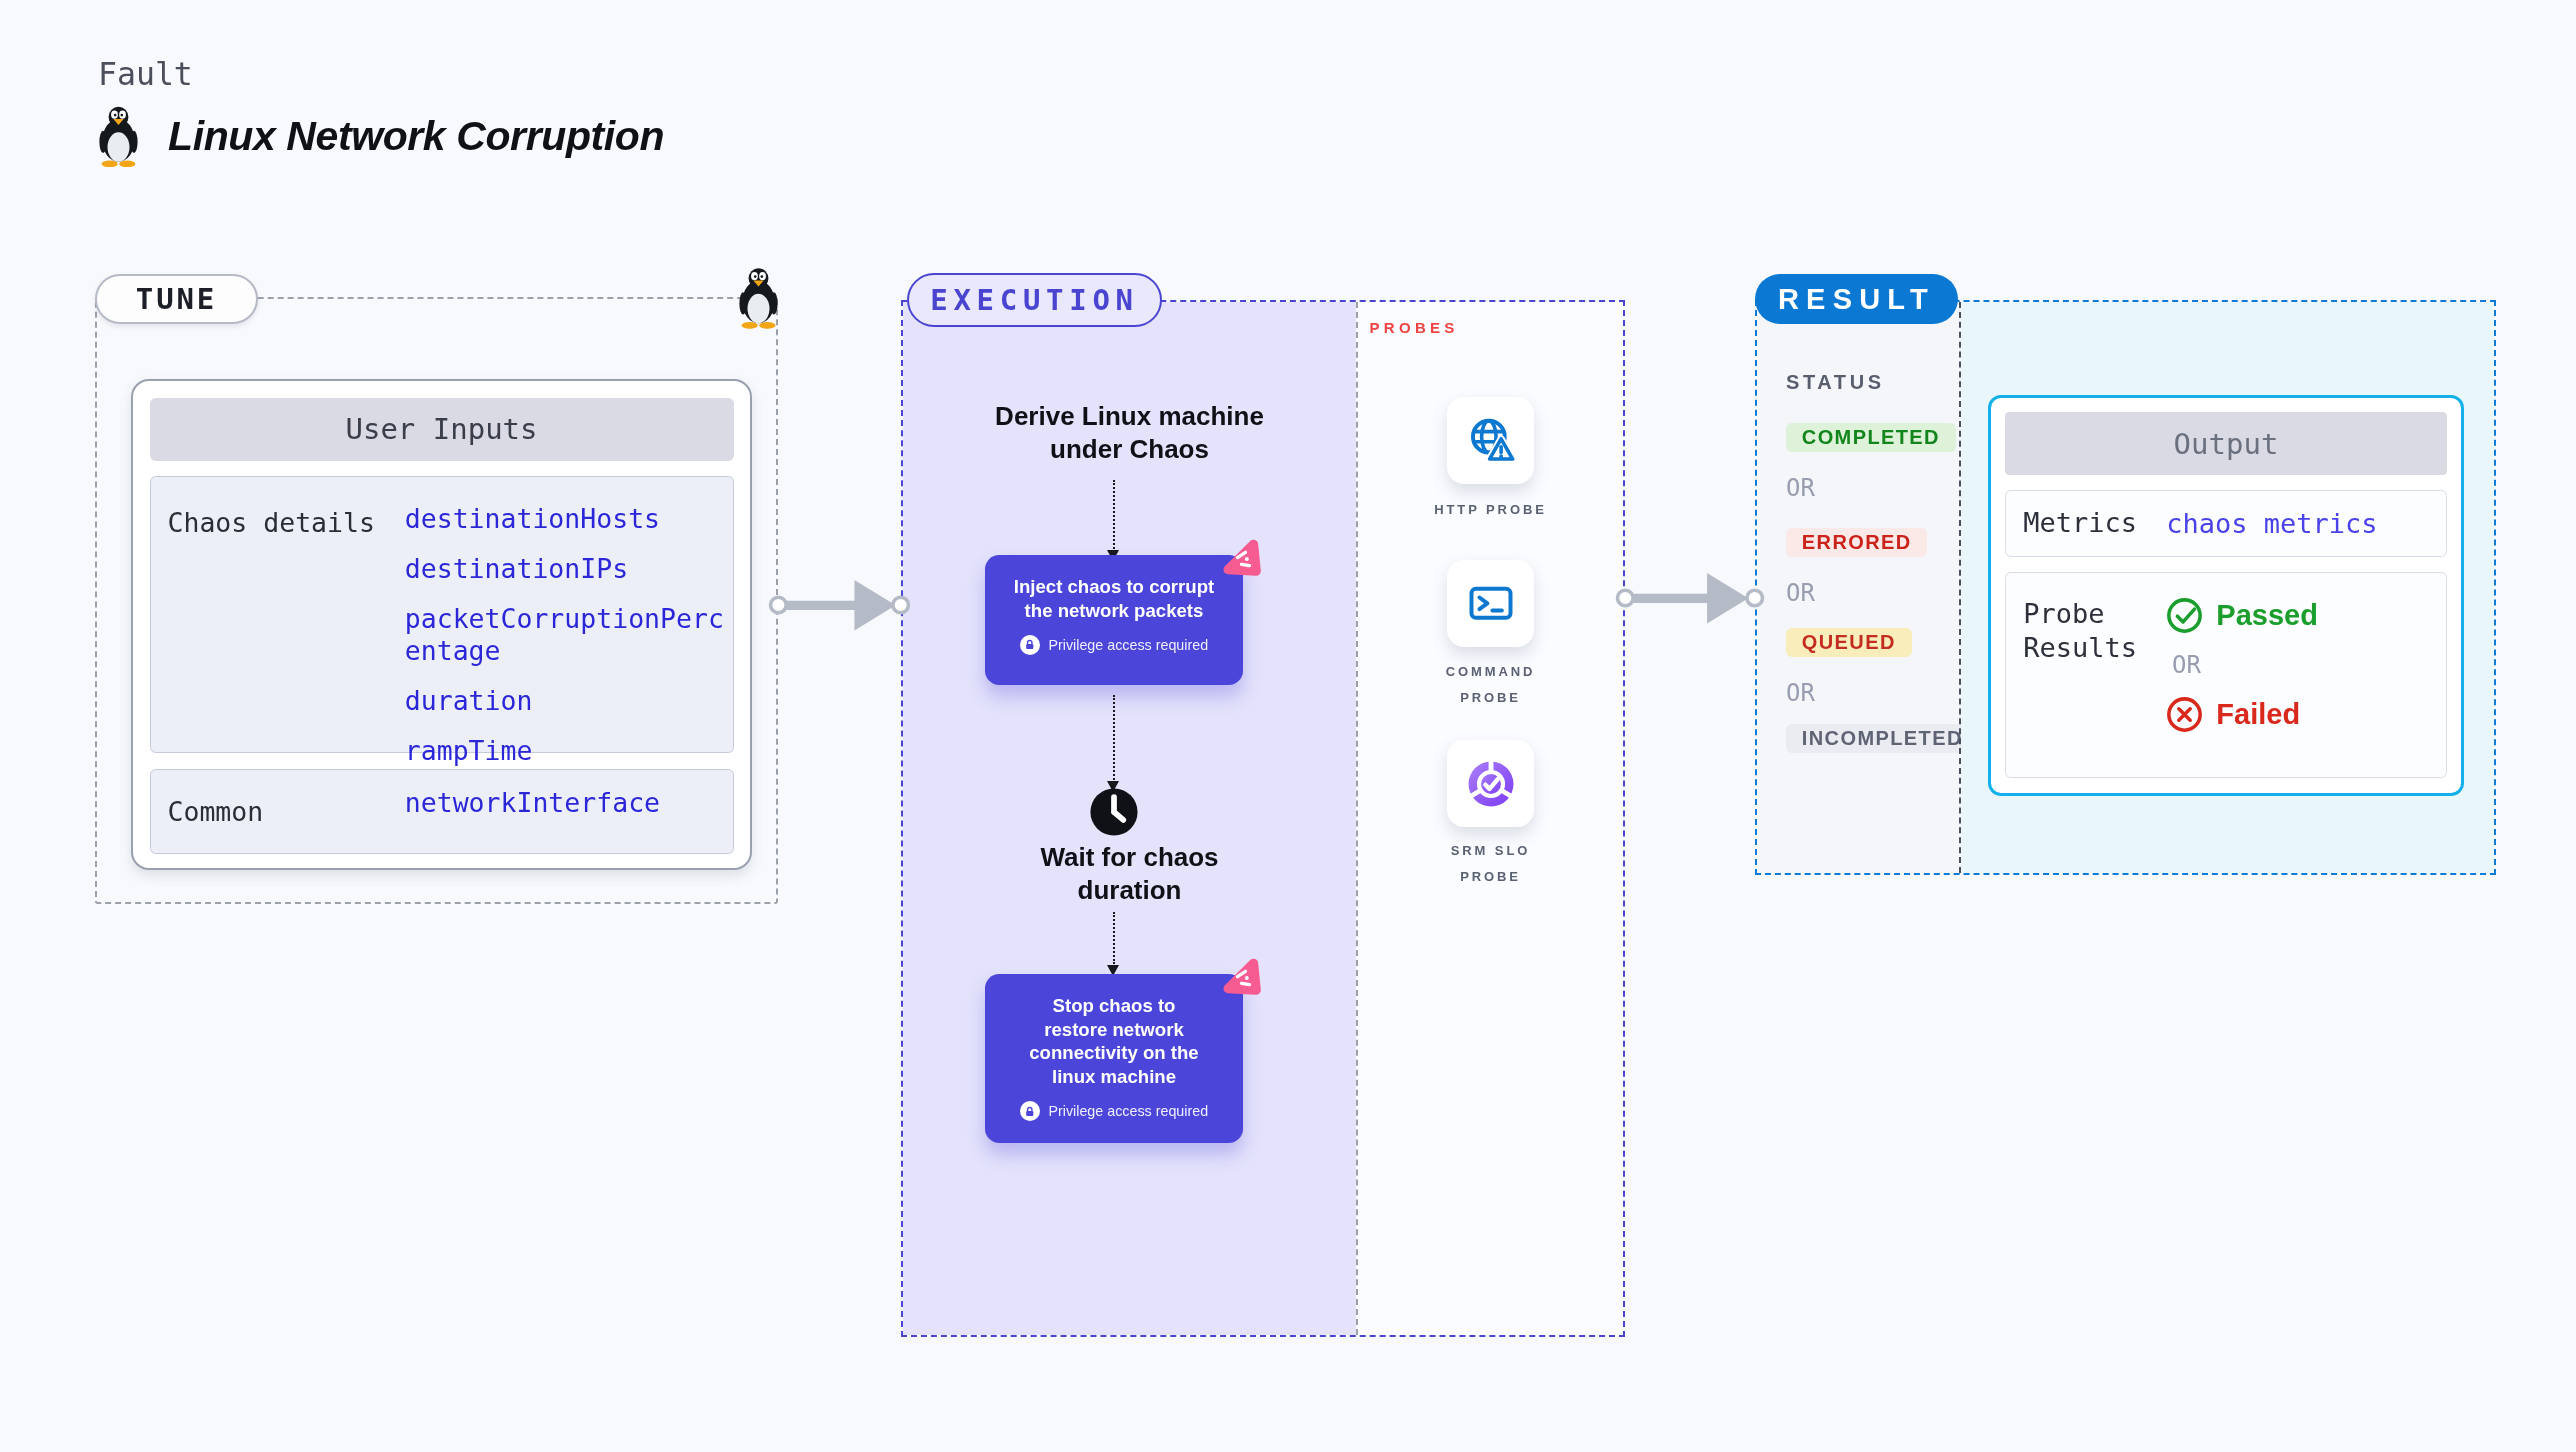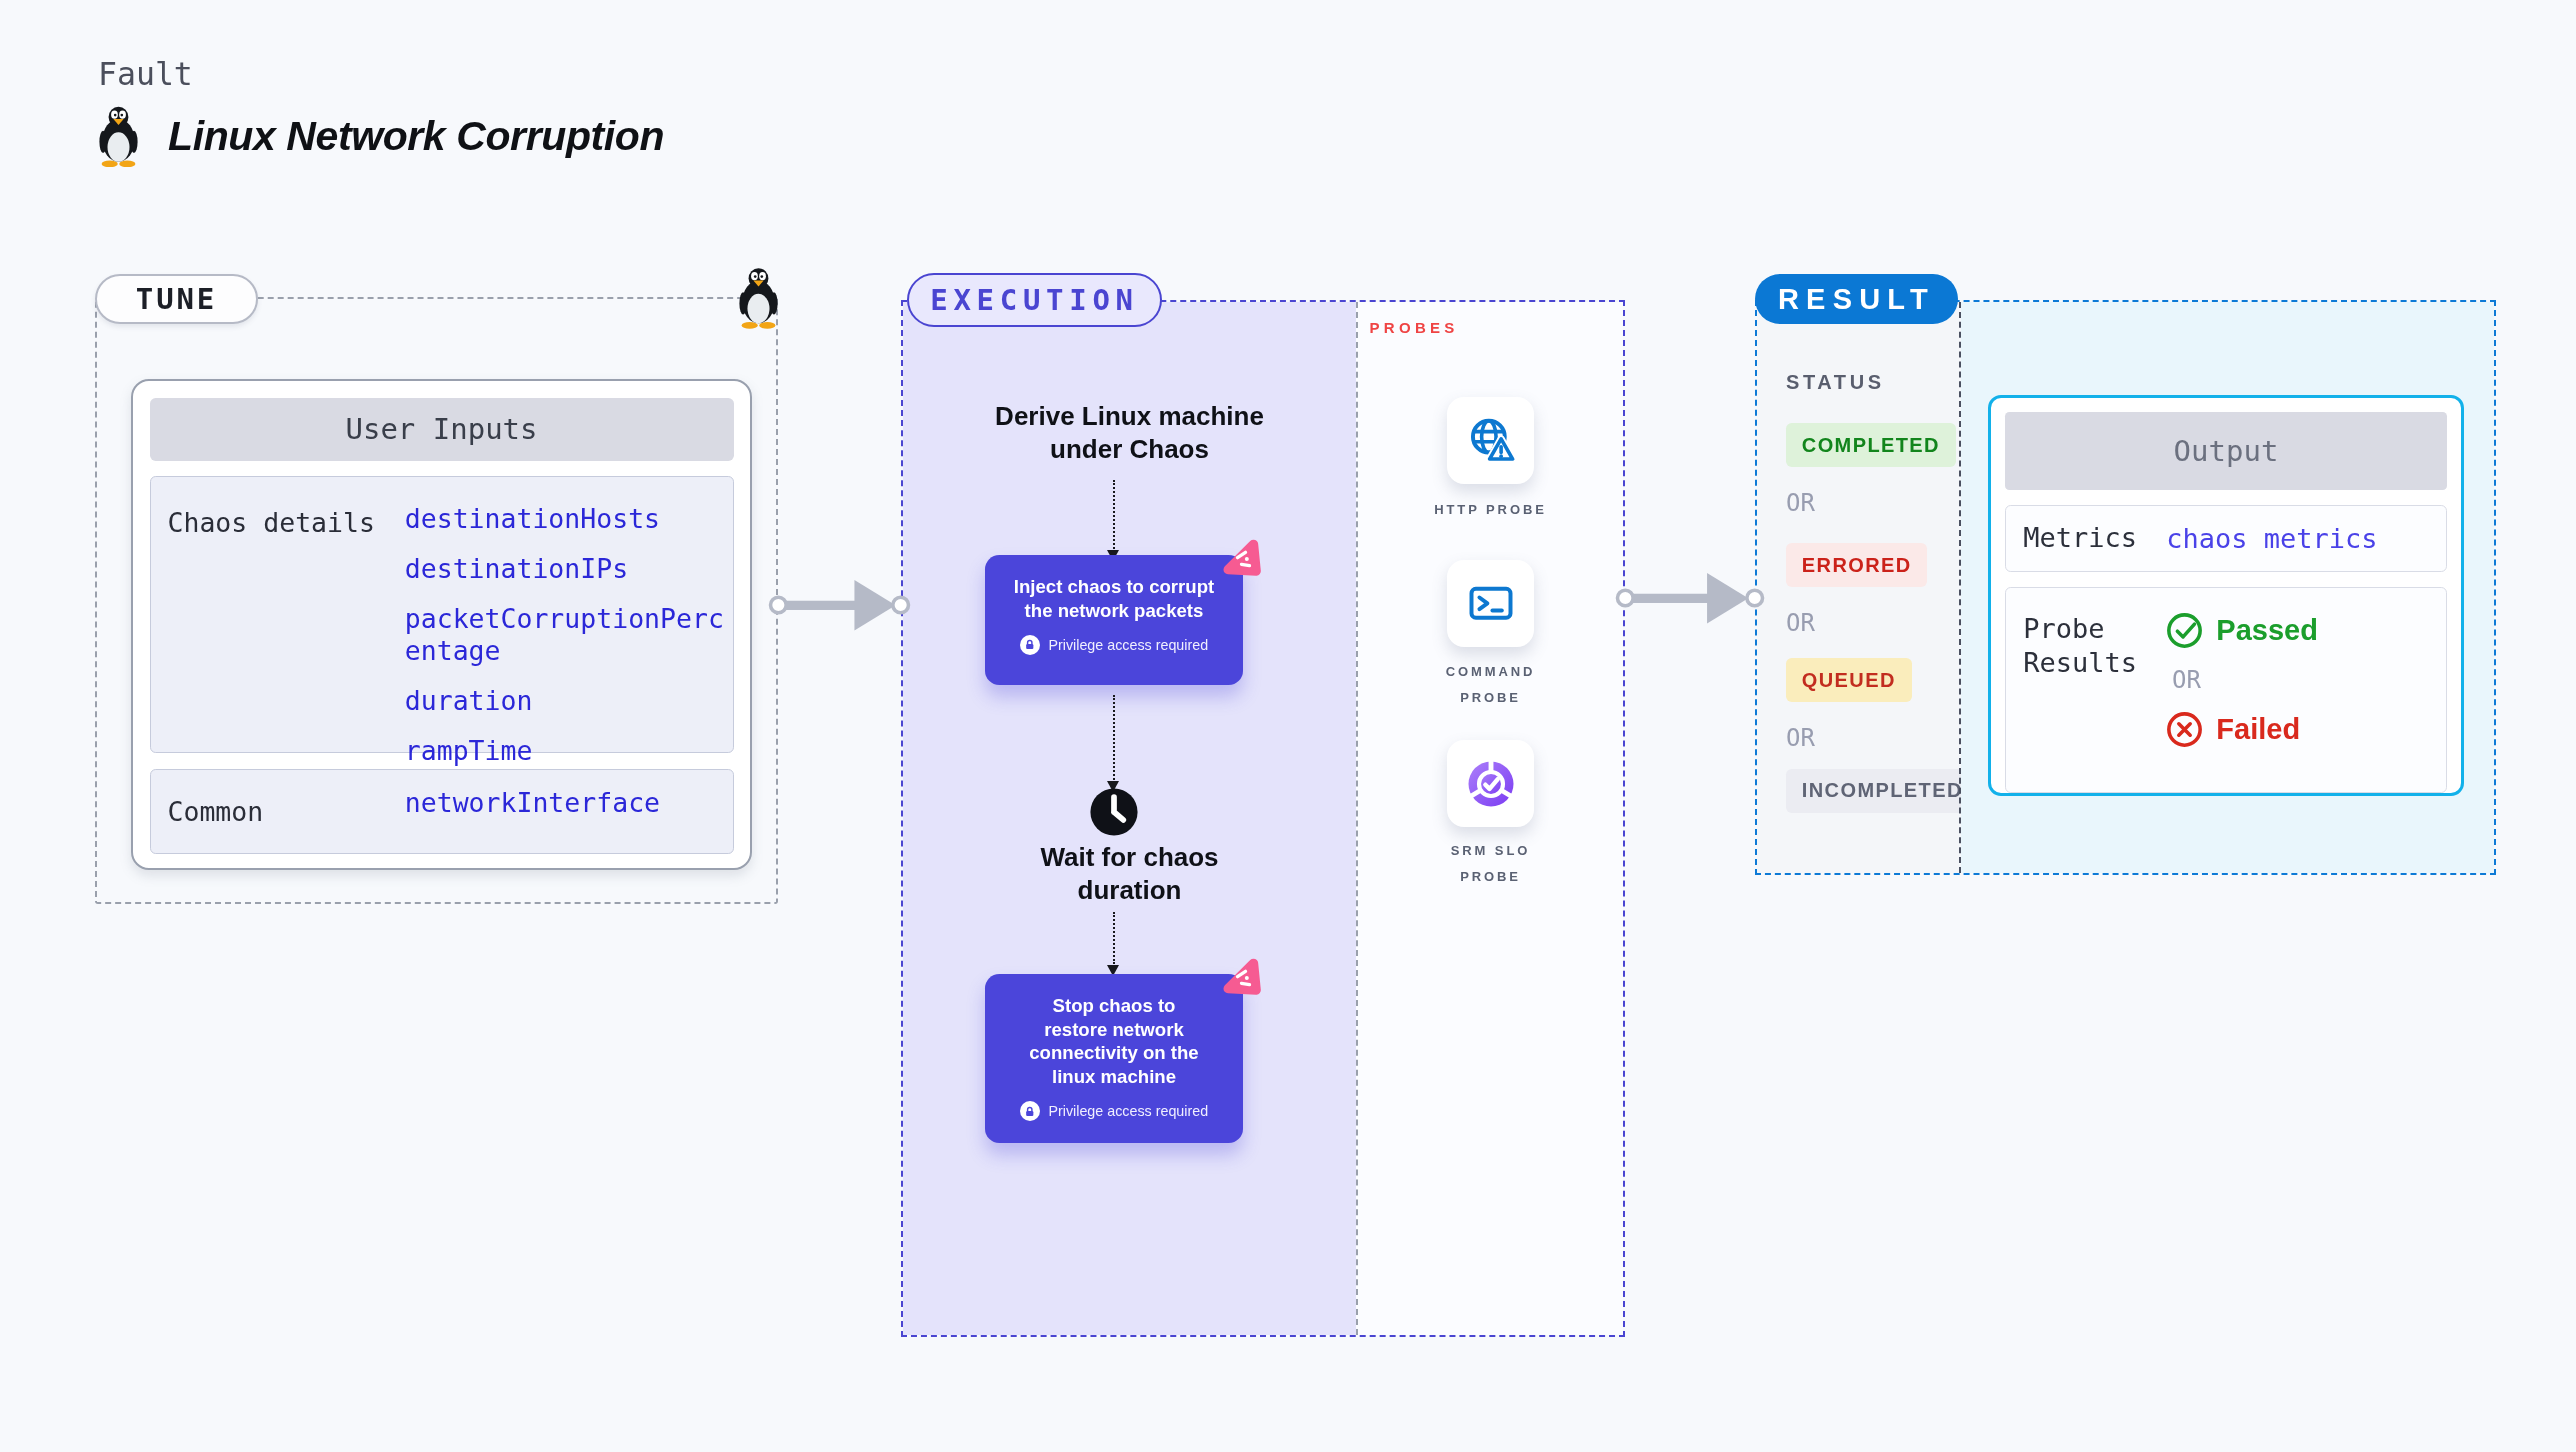--- a/index.html
+++ b/index.html
@@ -83,33 +83,33 @@
 
   
   .result-box{position:absolute;left:1755px;top:300px;width:741px;height:575px;
               border:2.9px dashed #0d7ad6;}
   .status-col{position:absolute;left:0;top:0;bottom:0;width:202px;background:#f4f6f9;}
   .result-divider{position:absolute;left:202px;top:0;bottom:0;width:0;border-left:2.1px dashed #4a5060;}
   .cyan-area{position:absolute;left:204px;top:0;bottom:0;right:0;background:#e9f6fc;}
   .status-content{position:absolute;left:29px;top:69px;display:flex;flex-direction:column;
                   align-items:flex-start;}
   .status-heading{font-size:20px;font-weight:bold;letter-spacing:3.6px;color:#595e6e;}
-  .status-badge{height:44px;display:flex;align-items:center;padding:0 15.8px;border-radius:5.7px;
+  .status-badge{height:29px;display:flex;align-items:center;padding:0 15.8px;border-radius:5.7px;
                 font-size:20px;font-weight:bold;letter-spacing:1.4px;}
   .badge-completed{margin-top:29px;color:#12851c;background:#def2da;}
   .badge-errored{margin-top:26.5px;color:#cb221a;background:#fbe9e8;}
   .badge-queued{margin-top:21.5px;color:#c22d1f;background:#faedbc;}
   .badge-incompleted{margin-top:17px;color:#5f6475;background:#ebecf2;}
   .or-text{font-family:"DejaVu Sans Mono",monospace;font-size:24px;color:#989db0;}
   .status-content .or-text{margin-top:21.5px;}
   .status-content .or-text + .status-badge{}
 
   .output-card{position:absolute;left:231px;top:93px;width:476px;height:401px;background:#fff;
                border:3.6px solid #12b1ea;border-radius:13px;padding:14.3px;}
-  .output-header{height:78px;background:#d9dae3;border-radius:4.3px;display:flex;align-items:center;
+  .output-header{height:63px;background:#d9dae3;border-radius:4.3px;display:flex;align-items:center;
                  justify-content:center;font-family:"DejaVu Sans Mono",monospace;font-size:29px;
                  color:#6b707f;}
   .output-row{border:1.4px solid #d9dce6;border-radius:5.7px;background:#fcfdff;display:flex;
               padding-left:17px;}
   .output-row .row-label{width:143px;font-family:"DejaVu Sans Mono",monospace;font-size:27px;
                          color:#2c303b;line-height:34px;}
   .row-metrics{margin-top:14.3px;height:67px;align-items:center;}
   .metrics-value{font-family:"DejaVu Sans Mono",monospace;font-size:27px;color:#4a42e8;}
   .row-probe{margin-top:15.8px;height:206px;padding-top:24px;}
   .probe-results-col{display:flex;flex-direction:column;align-items:flex-start;}

